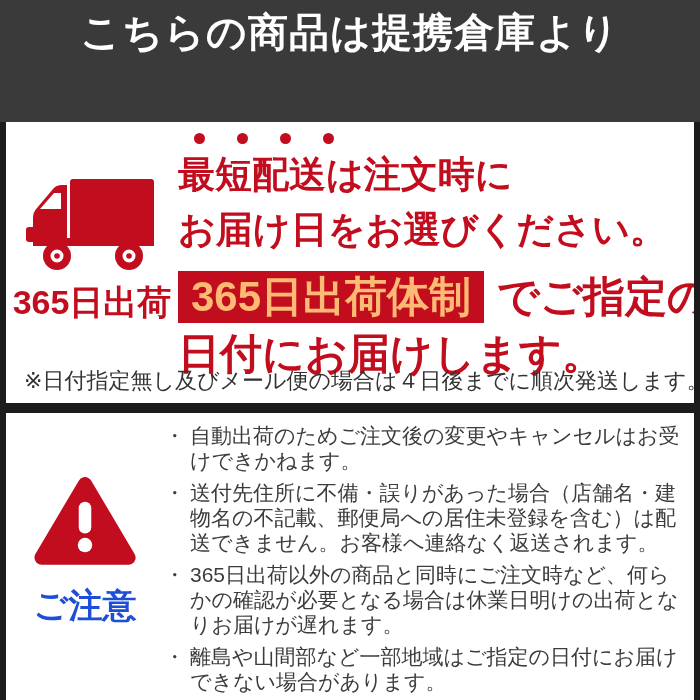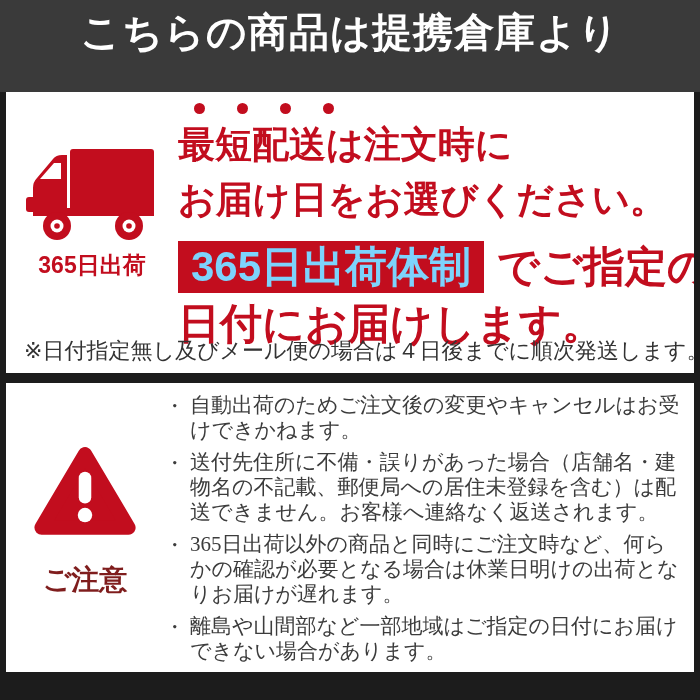--- a/index.html
+++ b/index.html
@@ -4,21 +4,21 @@
 <style>
   * { margin: 0; padding: 0; box-sizing: border-box; }
   html, body { width: 700px; height: 700px; }
   body {
     background: #1c1c1c;
     font-family: "Liberation Sans", "DejaVu Sans", sans-serif;
     overflow: hidden;
   }
   
   .banner {
-    height: 92px;
+    height: 122px;
     background: #3a3a3a;
     color: #ffffff;
     text-align: center;
     font-weight: bold;
     font-size: 40px;
     line-height: 49px;
     padding-top: 8px;
     letter-spacing: 1px;
     overflow: hidden;
   }
@@ -35,38 +35,38 @@
     width: 172px;
     display: flex;
     flex-direction: column;
     align-items: center;
     padding-top: 52px;
     flex: none;
   }
   .truck-label {
     color: #c20d1e;
     font-weight: bold;
-    font-size: 23px;
+    font-size: 34px;
     white-space: nowrap;
     margin-top: 0px;
   }
   .mid-right { flex: 1; padding-top: 11px; }
   .dots { display: flex; gap: 32px; margin: 0 0 3px 16px; height: 11px; }
   .dot { width: 11px; height: 11px; border-radius: 50%; background: #c20d1e; }
   .h-line {
     font-size: 37px;
     font-weight: bold;
     color: #c20d1e;
     line-height: 55px;
     white-space: nowrap;
   }
   .box-row { display: flex; align-items: center; margin-top: 12px; }
   .red-box {
     background: #c20d1e;
-    color: #7dd3fc;
+    color: #fdba74;
     font-size: 42px;
     font-weight: bold;
     line-height: 52px;
     padding: 0 13px;
     white-space: nowrap;
   }
   .suffix {
     color: #c20d1e;
     font-size: 42px;
     font-weight: bold;
@@ -100,37 +100,37 @@
   }
   .bot-left {
     width: 158px;
     display: flex;
     flex-direction: column;
     align-items: center;
     padding-top: 48px;
     flex: none;
   }
   .caution-label {
-    color: #7f1d1d;
-    font-size: 28px;
-    font-weight: bold;
-    margin-top: 18px;
+    color: #1d4ed8;
+    font-size: 34px;
+    font-weight: bold;
+    margin-top: 10px;
     white-space: nowrap;
   }
   .bot-right { flex: 1; padding-right: 8px; }
   .caution-list { list-style: none; }
   .caution-list li {
     display: flex;
     font-size: 21px;
     line-height: 25px;
     color: #3c3c3c;
     margin-bottom: 7px;
   }
   .bullet-marker { width: 26px; flex: none; }
-  .bullet-text { flex: 1; font-family: Liberation Serif, serif; }
+  .bullet-text { flex: 1; }
 </style>
 </head>
 <body>
 
 <div class="banner">
   <div>こちらの商品は提携倉庫より</div>
 </div>
 
 <div class="mid">
   <div class="mid-left">

